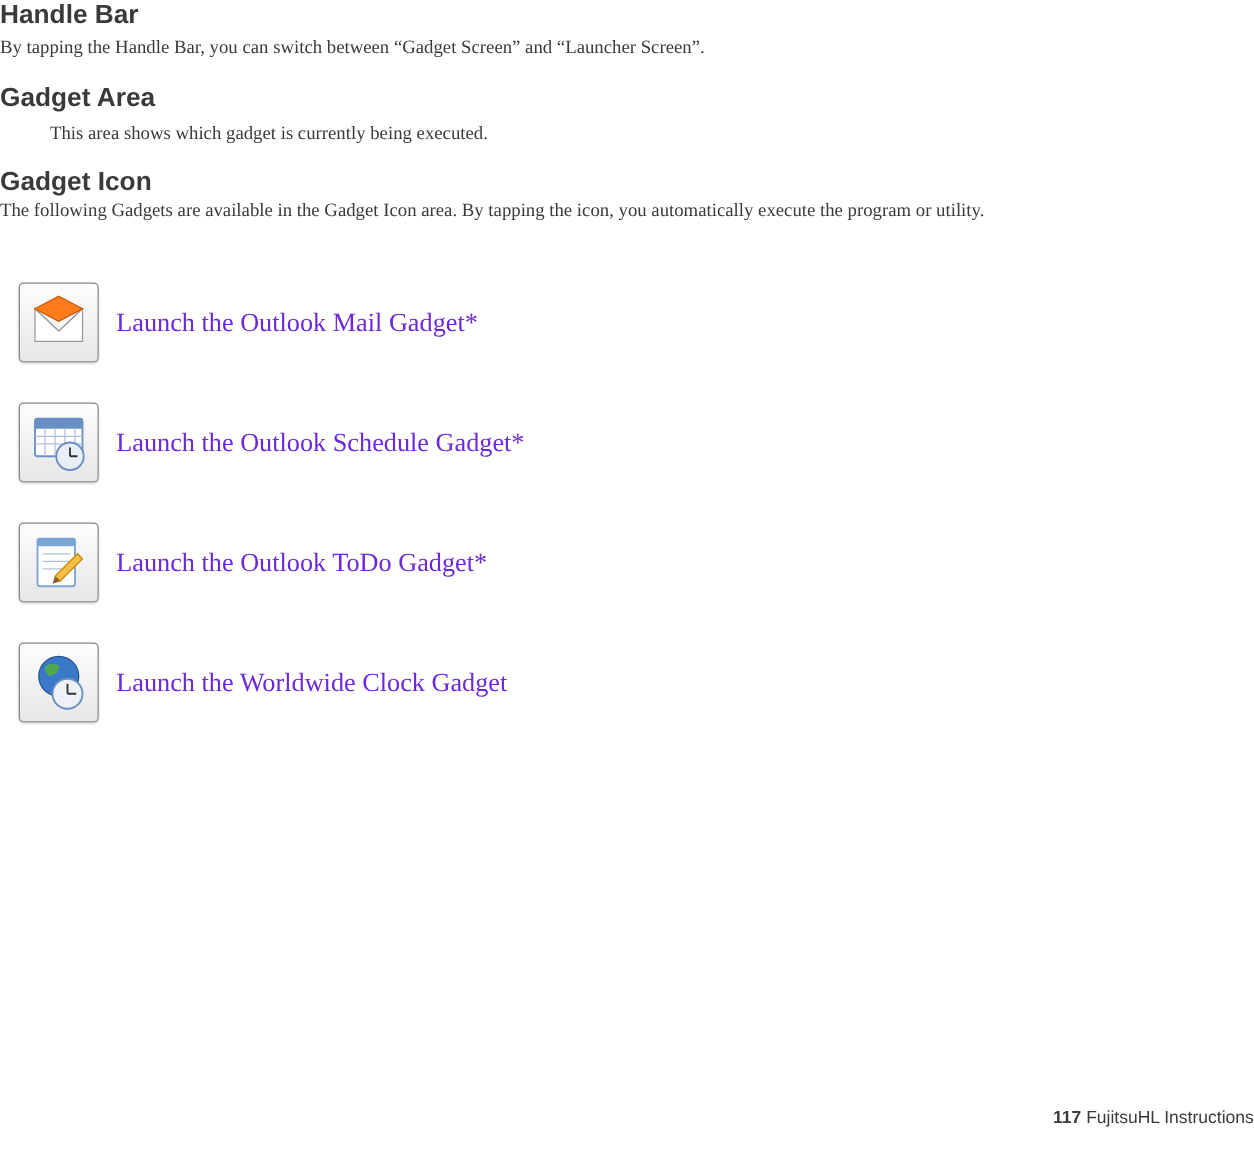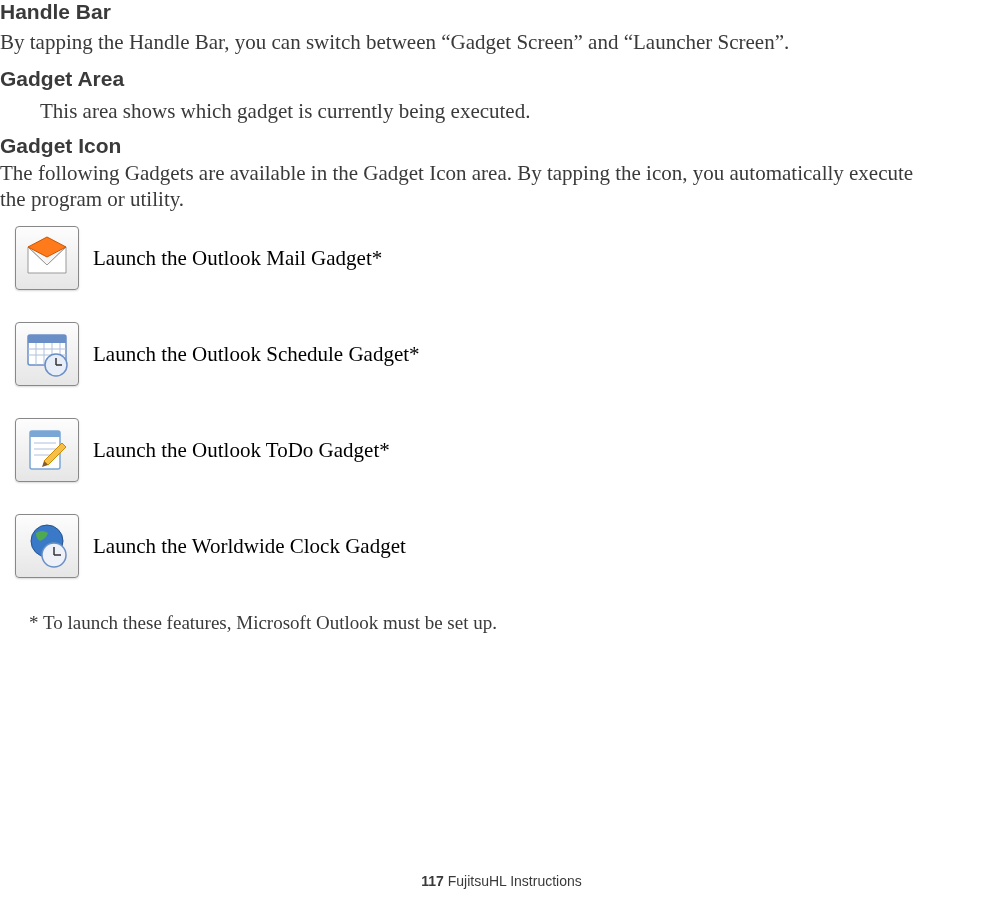--- a/index.html
+++ b/index.html
@@ -17,21 +17,21 @@
   }
   .heading {
     font-family: Liberation Sans, sans-serif;
     font-weight: bold;
     font-size: 21px;
     color: #3a3a3a;
     margin: 0;
   }
   .body-text {
     font-family: "Times New Roman", Times, serif;
-    font-size: 21px;
+    font-size: 15px;
     color: #3a3a3a;
     margin: 0;
     line-height: 1.25;
   }
   .h1 { position: absolute; left: 0px; top: 0px; }
   .p1 { position: absolute; left: 0px; top: 29px; }
   .h2 { position: absolute; left: 0px; top: 67px; }
   .p2 { position: absolute; left: 0px; top: 98px; margin-left: 40px; }
   .h3 { position: absolute; left: 0px; top: 134px; }
   .p3 { position: absolute; left: 0px; top: 160px; width: 922px; }
@@ -51,35 +51,35 @@
     background: linear-gradient(#fdfdfd, #e6e6e6);
     display: flex;
     align-items: center;
     justify-content: center;
     margin-right: 14px;
     flex-shrink: 0;
   }
   .icon-label {
     font-family: "Times New Roman", Times, serif;
     font-size: 21px;
-    color: #000000;
+    color: #6d28d9;
   }
   .footnote {
     position: absolute;
     left: 29px;
     top: 612px;
     font-family: "Times New Roman", Times, serif;
     font-size: 19px;
     color: #3a3a3a;
   }
   .page-footer {
     position: absolute;
-    bottom: 32px;
+    bottom: 20px;
     width: 1003px;
-    text-align: center;
+    text-align: right;
     font-family: Arial, Helvetica, sans-serif;
     font-size: 14px;
     color: #3a3a3a;
   }
   .page-footer .pn { font-weight: bold; }
 </style>
 </head>
 <body>
 
 <div class="page">
@@ -145,21 +145,20 @@
         <line x1="12" y1="18" x2="34" y2="18" stroke="#b0c0da" stroke-width="1"></line>
         <line x1="12" y1="24" x2="34" y2="24" stroke="#b0c0da" stroke-width="1"></line>
         <line x1="12" y1="30" x2="34" y2="30" stroke="#b0c0da" stroke-width="1"></line>
         <polygon points="26,40 44,22 40,18 22,36" fill="#f4c04a" stroke="#c98a00" stroke-width="1"></polygon>
         <polygon points="22,36 26,40 20,42" fill="#8a5a2b"></polygon>
       </svg>
     </div>
     <span class="icon-label">Launch the Outlook ToDo Gadget*</span>
   </div>
 
-  <div class="footnote">* To launch these features, Microsoft Outlook must be set up.</div>
 
   <div class="page-footer">
     <span class="pn">117</span>
     <span> </span>
     <span>FujitsuHL Instructions</span>
   </div>
 
 </div>
 
 </body></html>

